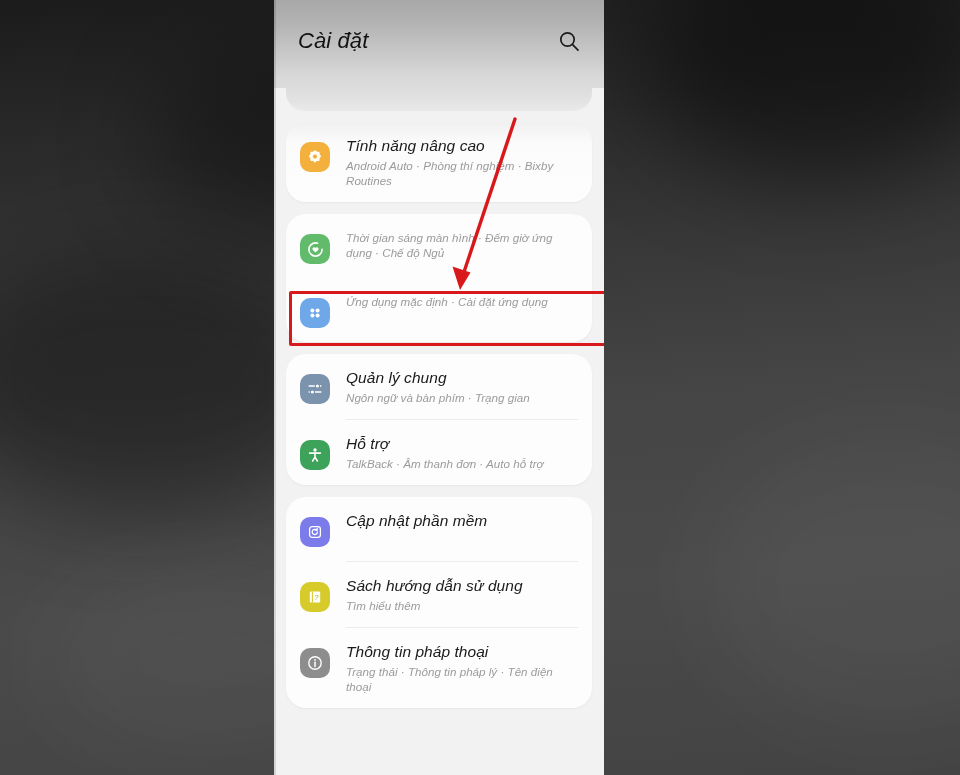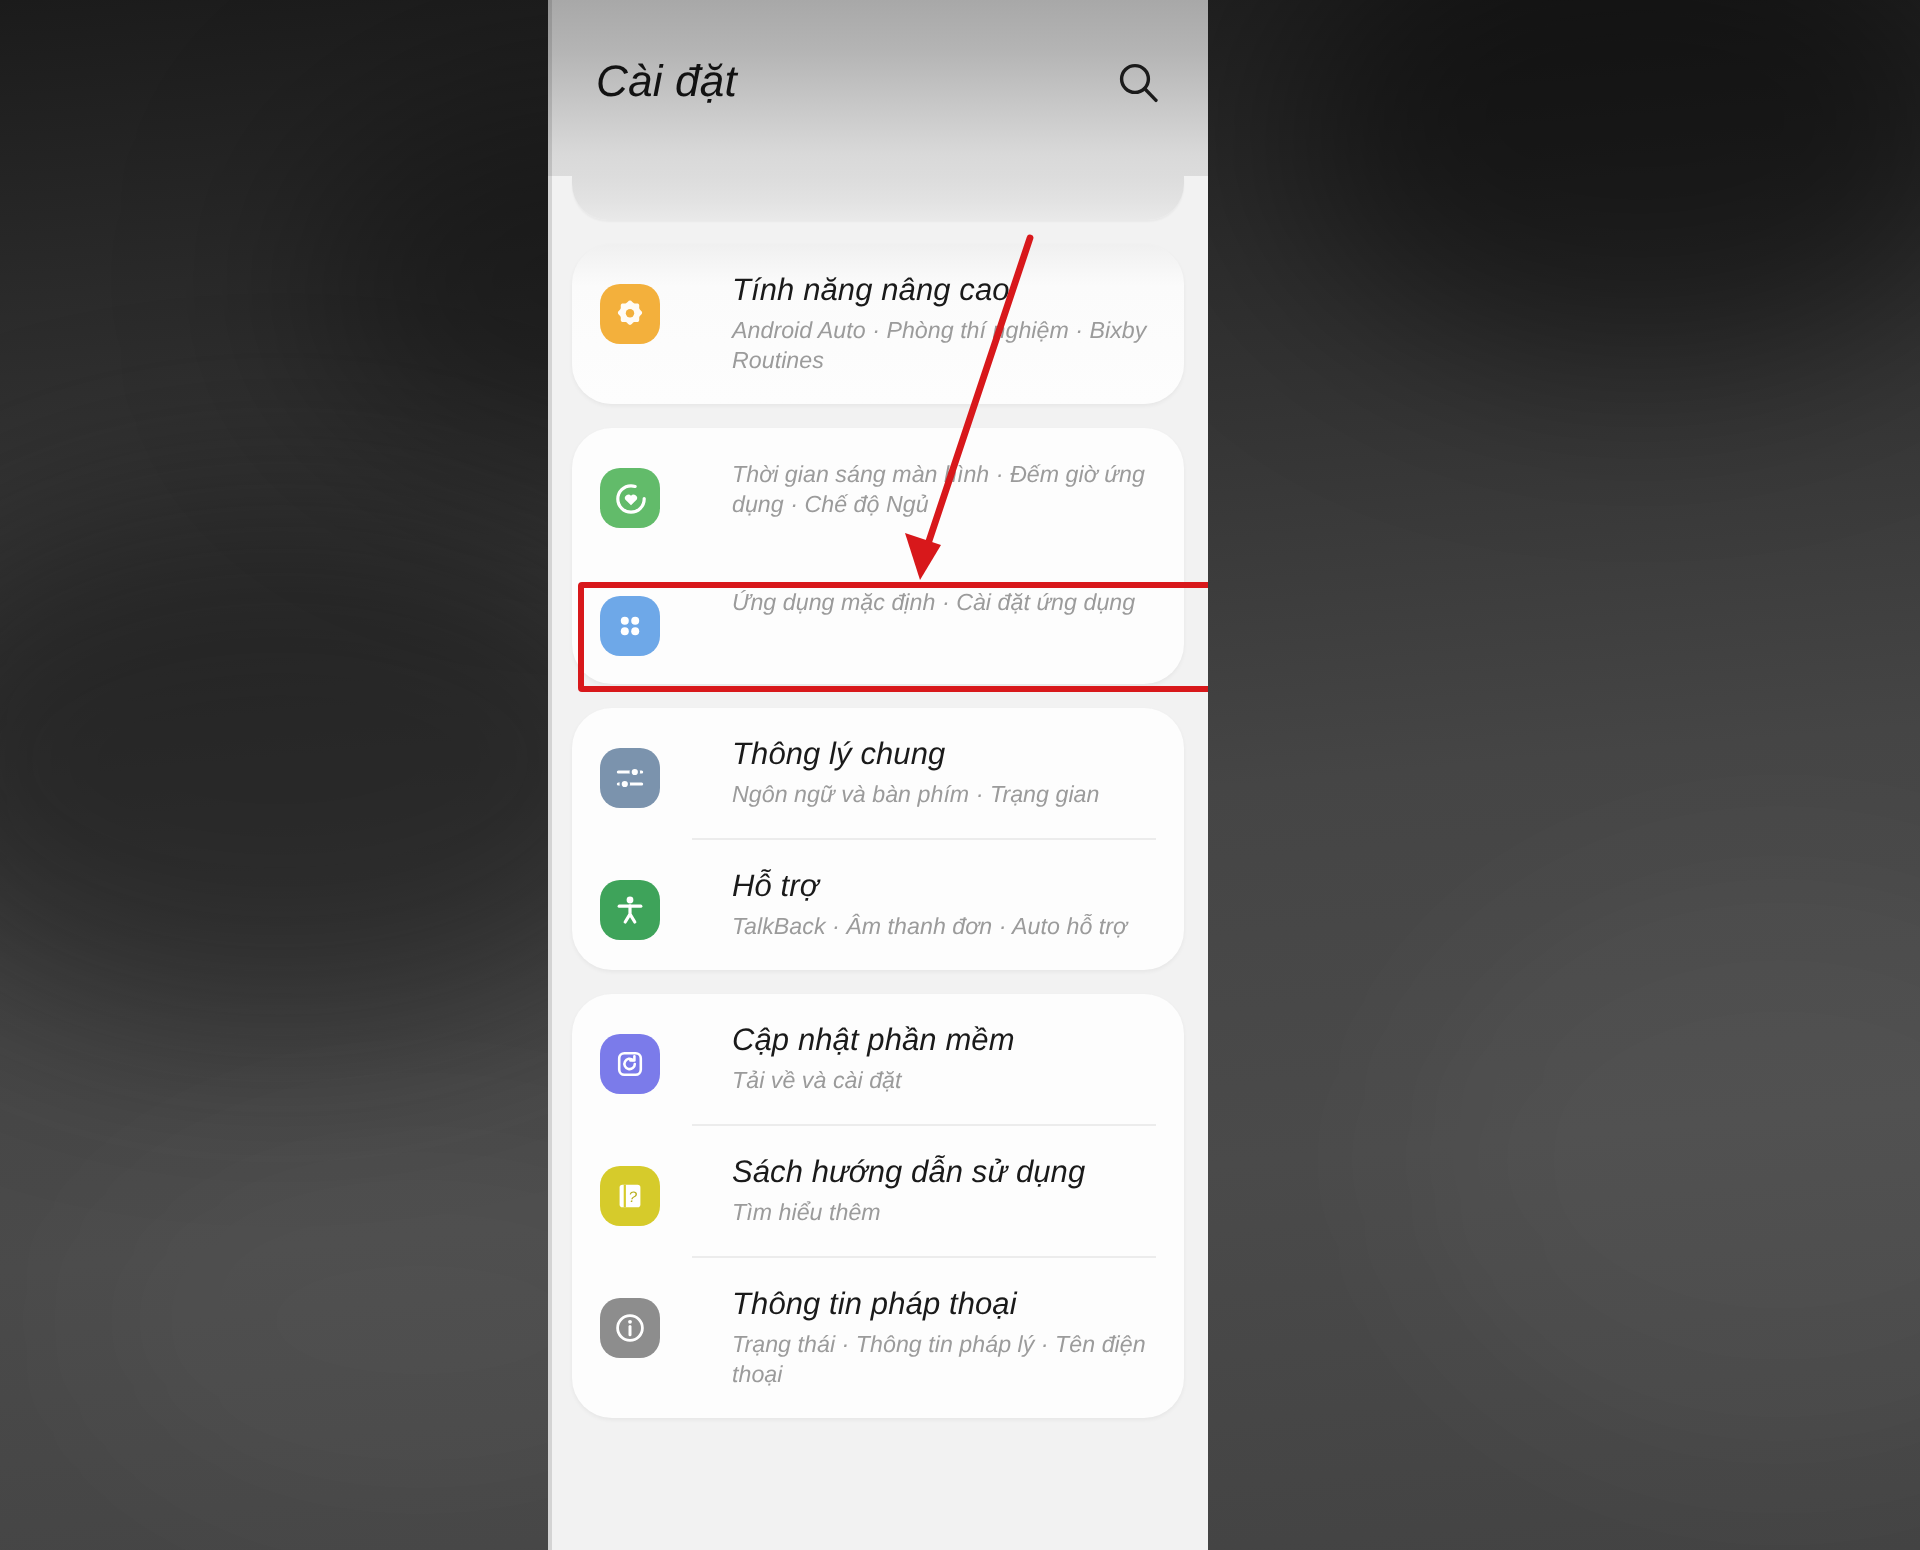--- a/index.html
+++ b/index.html
@@ -121,21 +121,21 @@
     height: 30px;
     border-radius: 10px;
     margin-top: 6px;
     margin-right: 16px;
     display: flex;
     align-items: center;
     justify-content: center;
   }
   .row-icon svg { display: block; }
 
-  .row-text { flex: 1 1 auto; min-width: 0; margin-left: 20px; }
+  .row-text { flex: 1 1 auto; min-width: 0; }
   .row-title {
     font-size: 15.5px;
     color: #1a1a1a;
     line-height: 20px;
     letter-spacing: .05px;
   }
   .row-sub {
     margin-top: 2px;
     font-size: 11.6px;
     color: #9b9b9b;
@@ -253,21 +253,21 @@
         <div class="row">
           <div class="row-icon" style="background:#7b93ad;">
             <svg width="18" height="18" viewBox="0 0 18 18">
               <line x1="3.2" y1="6" x2="14.8" y2="6" stroke="#ffffff" stroke-width="1.6" stroke-linecap="round"></line>
               <line x1="3.2" y1="12" x2="14.8" y2="12" stroke="#ffffff" stroke-width="1.6" stroke-linecap="round"></line>
               <circle cx="11.4" cy="6" r="2.1" fill="#ffffff" stroke="#7b93ad" stroke-width="1.1"></circle>
               <circle cx="6.4" cy="12" r="2.1" fill="#ffffff" stroke="#7b93ad" stroke-width="1.1"></circle>
             </svg>
           </div>
           <div class="row-text">
-            <div class="row-title">Thông lý chung</div>
+            <div class="row-title">Quản lý chung</div>
             <div class="row-sub">Ngôn ngữ và bàn phím  ·  Trạng gian</div>
           </div>
         </div>
 
         <div class="sep"></div>
 
         <div class="row">
           <div class="row-icon" style="background:#3ea35a;">
             <svg width="18" height="18" viewBox="0 0 18 18">
               <circle cx="9" cy="4" r="1.7" fill="#ffffff"></circle>
@@ -288,21 +288,20 @@
         <div class="row">
           <div class="row-icon" style="background:#7b7bea;">
             <svg width="18" height="18" viewBox="0 0 18 18">
               <rect x="3.6" y="3.6" width="10.8" height="10.8" rx="2.6" fill="none" stroke="#ffffff" stroke-width="1.3"></rect>
               <path d="M11.4 9a2.6 2.6 0 1 1-.9-2" fill="none" stroke="#ffffff" stroke-width="1.3" stroke-linecap="round"></path>
               <path d="M11.2 5.1v2.1H9.2" fill="none" stroke="#ffffff" stroke-width="1.3" stroke-linecap="round" stroke-linejoin="round"></path>
             </svg>
           </div>
           <div class="row-text">
             <div class="row-title">Cập nhật phần mềm</div>
-            <div class="row-sub">Tải về và cài đặt</div>
           </div>
         </div>
 
         <div class="sep"></div>
 
         <div class="row">
           <div class="row-icon" style="background:#d6cb2b;">
             <svg width="18" height="18" viewBox="0 0 18 18">
               <rect x="3.8" y="3.4" width="10.4" height="11.2" rx="1.4" fill="#ffffff"></rect>
               <line x1="6.4" y1="3.4" x2="6.4" y2="14.6" stroke="#d6cb2b" stroke-width="1.1"></line>

